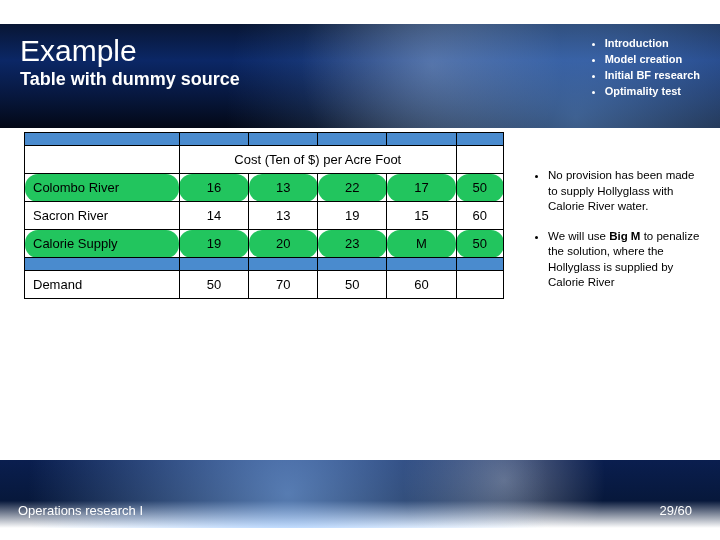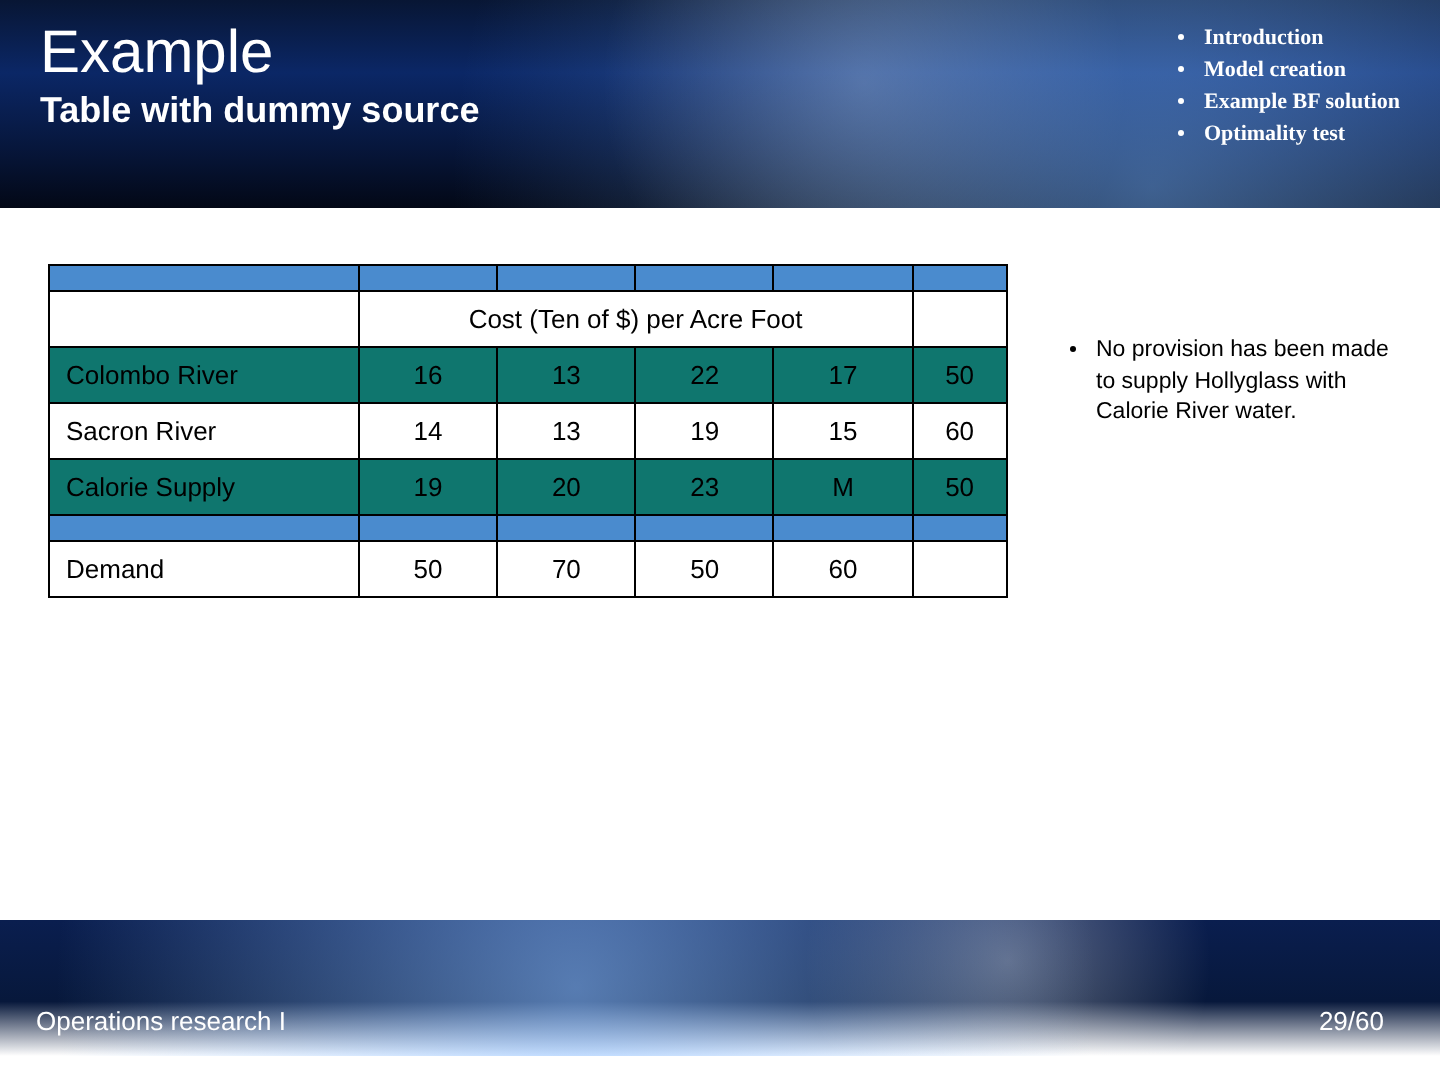--- a/index.html
+++ b/index.html
@@ -25,20 +25,21 @@
   
   .header {
     position: relative;
     width: 100%;
     height: var(--header-h);
     background:
       radial-gradient(circle at 80% 90%, rgba(120,180,255,0.5) 0, rgba(0,0,0,0) 60%),
       radial-gradient(circle at 60% 40%, rgba(255,255,255,0.25) 0, rgba(0,0,0,0) 30%),
       linear-gradient(180deg, #081634 0%, #0b2766 35%, #07173d 70%, #030816 100%);
     color: #fff;
+    margin-top: 24px;
   }
   .title-block {
     position: absolute;
     left: 20px; top: 10px;
   }
   .title {
     font-size: 30px;
     font-weight: 400;
     line-height: 1.1;
   }
@@ -48,21 +49,21 @@
     margin-top: 2px;
   }
   .agenda {
     position: absolute;
     right: 20px; top: 12px;
     font-size: 11px;
     line-height: 1.45;
   }
   .agenda ul { margin:0; padding:0; list-style: disc; padding-left: 16px; }
   .agenda li { }
-  .agenda li span { font-weight: 600; font-family: Liberation Serif, serif; }
+  .agenda li span { font-weight: 600; }
 
   
   .footer-band {
     position: absolute;
     left: 0; right: 0; bottom: 12px;
     height: 68px;
     background:
       radial-gradient(circle at 40% 50%, rgba(140,190,255,0.6) 0, rgba(0,0,0,0) 60%),
       radial-gradient(circle at 70% 30%, rgba(255,255,255,0.35) 0, rgba(0,0,0,0) 20%),
       linear-gradient(180deg, #0a1e4f 0%, #07183b 60%, #ffffff 100%);
@@ -98,21 +99,21 @@
     width: 480px;
     font-size: 13px;
   }
   td, th {
     border: 1px solid #000;
     padding: 6px 8px;
     text-align: left;
     vertical-align: middle;
   }
   .blue-row td { background: var(--accent); }
-  .grey-row td { background: #0f766e; }
+  .grey-row td { background: #22c55e; border-radius: 13px; }
   .caption-row td {
     border: 1px solid #000;
     padding: 6px 8px;
     text-align: left;
     font-weight: 400;
     margin-top: 25px;
   }
   .caption-row .span { text-align: center; }
   td.numcell { text-align: center; }
   td.first { white-space: nowrap; }
@@ -133,21 +134,21 @@
 
   <div class="header">
     <div class="title-block">
       <div class="title">Example</div>
       <div class="subtitle">Table with dummy source</div>
     </div>
     <div class="agenda">
       <ul>
         <li><span>Introduction</span></li>
         <li><span>Model creation</span></li>
-        <li><span>Example BF solution</span></li>
+        <li><span>Initial BF research</span></li>
         <li><span>Optimality test</span></li>
       </ul>
     </div>
   </div>
 
   <div class="body">
 
     <div class="table-wrap">
       <table>
         <tbody>
@@ -207,20 +208,25 @@
       </tbody>
         </table>
     </div>
 
     <div class="notes">
       <ul>
         <li>
           <span>No provision has been made to supply Hollyglass with Calorie River water.</span>
         </li>
       </ul>
+      <ul>
+        <li>
+          <span>We will use </span><span class="strong">Big M</span><span> to penalize the solution, where the Hollyglass is supplied by Calorie River</span>
+        </li>
+      </ul>
     </div>
 
   </div>
 
   <div class="footer-band">
     <div class="dept">Operations research I</div>
     <div class="pager">29/60</div>
   </div>
 
 </div>

